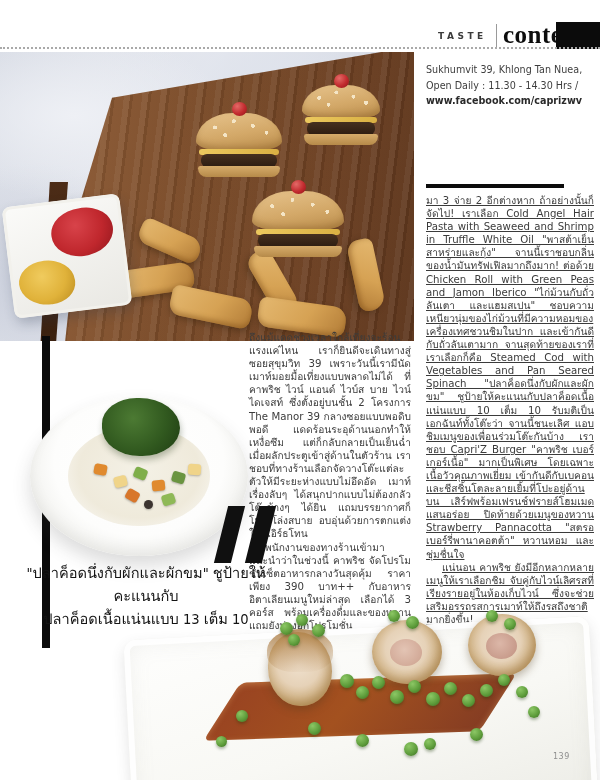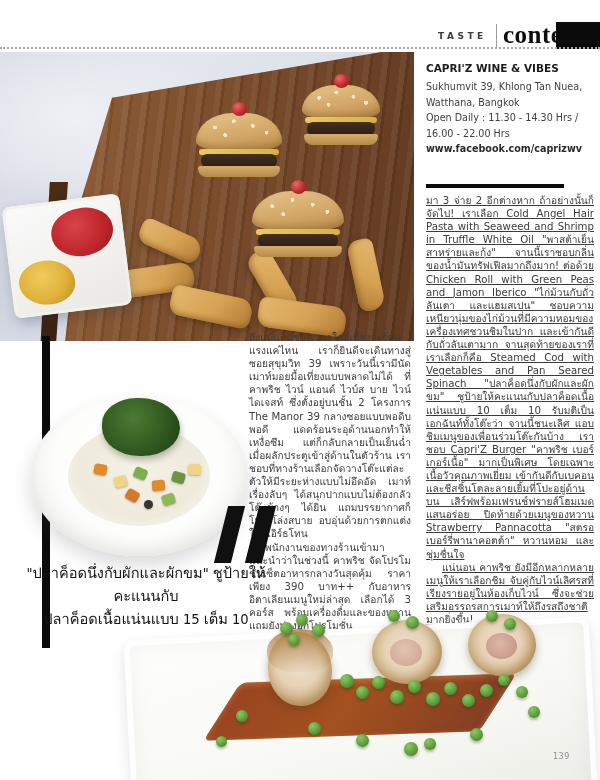--- a/index.html
+++ b/index.html
@@ -158,25 +158,22 @@
       <div class="bun-bot"></div>
     </div>
 
     <div class="dip-plate">
       <div class="ketchup"></div>
       <div class="mustard"></div>
     </div>
   </div>
 
   <div class="abs venue">
-    <div class="venue-name">CAPRI'Z WINE &amp; VIBES</div>
     <div class="venue-line">Sukhumvit 39, Khlong Tan Nuea,</div>
-    <div class="venue-line">Watthana, Bangkok</div>
     <div class="venue-line">Open Daily : 11.30 - 14.30 Hrs /</div>
-    <div class="venue-line">16.00 - 22.00 Hrs</div>
     <div class="venue-line venue-fb">www.facebook.com/caprizwv</div>
   </div>
   <div class="abs venue-bar"></div>
 
   <div class="abs col col-right">
     <p>มา 3 จ่าย 2 อีกต่างหาก ถ้าอย่างนั้นก็จัดไป! เราเลือก Cold Angel Hair Pasta with Seaweed and Shrimp in Truffle White Oil "พาสต้าเย็น สาหร่ายและกุ้ง" จานนี้เราชอบกลิ่นของน้ำมันทรัฟเฟิลมากถึงมาก! ต่อด้วย Chicken Roll with Green Peas and Jamon Iberico "ไก่ม้วนกับถั่วลันเตา และแฮมสเปน" ชอบความเหนียวนุ่มของไก่ม้วนที่มีความหอมของเครื่องเทศชวนชิมในปาก และเข้ากันดีกับถั่วลันเตามาก จานสุดท้ายของเราที่เราเลือกก็คือ Steamed Cod with Vegetables and Pan Seared Spinach "ปลาค็อดนึ่งกับผักและผักขม" ชูป้ายให้คะแนนกับปลาค็อดเนื้อแน่นแบบ 10 เต็ม 10 รับมติเป็นเอกฉันท์ทั้งโต๊ะว่า จานนี้ชนะเลิศ แอบชิมเมนูของเพื่อนร่วมโต๊ะกันบ้าง เราชอบ Capri'Z Burger "คาพริช เบอร์เกอร์เนื้อ" มากเป็นพิเศษ โดยเฉพาะเนื้อวัวคุณภาพเยี่ยม เข้ากันดีกับเบคอนและชีสชิ้นโตละลายเยิ้มที่โปะอยู่ด้านบน เสิร์ฟพร้อมเฟรนช์ฟรายส์โฮมเมดแสนอร่อย ปิดท้ายด้วยเมนูของหวาน Strawberry Pannacotta "สตรอเบอร์รี่พานาคอตต้า" หวานหอม และชุ่มชื่นใจ</p>
     <p><span>แน่นอน คาพริช ยังมีอีกหลากหลายเมนูให้เราเลือกชิม จับคู่กับไวน์เลิศรสที่เรียงรายอยู่ในห้องเก็บไวน์ ซึ่งจะช่วยเสริมอรรถรสการเมาท์ให้ถึงรสถึงชาติมากยิ่งขึ้น!</span> <span class="end-mark">▪</span></p>
   </div>
 
   <div class="abs vrule"></div>
@@ -199,21 +196,21 @@
   <div class="abs col col-mid">
     <p>ถึงแม้แดดช่วงเวลาใกล้เที่ยงจะร้อนแรงแค่ไหน เราก็ยินดีจะเดินทางสู่ซอยสุขุมวิท 39 เพราะวันนี้เรามีนัดเมาท์มอยมื้อเที่ยงแบบพลาดไม่ได้ ที่ คาพริช ไวน์ แอนด์ ไวบ์ส บาย ไวน์ ไดเจสท์ ซึ่งตั้งอยู่บนชั้น 2 โครงการ The Manor 39 กลางซอยแบบพอดิบพอดี แดดร้อนระอุด้านนอกทำให้เหงื่อซึม แต่ก็กลับกลายเป็นเย็นฉ่ำเมื่อผลักประตูเข้าสู่ด้านในตัวร้าน เราชอบที่ทางร้านเลือกจัดวางโต๊ะแต่ละตัวให้มีระยะห่างแบบไม่อึดอัด เมาท์เรื่องลับๆ ได้สนุกปากแบบไม่ต้องกลัวโต๊ะข้างๆ ได้ยิน แถมบรรยากาศก็โปร่งโล่งสบาย อบอุ่นด้วยการตกแต่งในสีเอิร์ธโทน</p>
     <p>พนักงานของทางร้านเข้ามาแนะนำว่าในช่วงนี้ คาพริช จัดโปรโมชั่นเซ็ตอาหารกลางวันสุดคุ้ม ราคาเพียง 390 บาท++ กับอาหารอิตาเลียนเมนูใหม่ล่าสุด เลือกได้ 3 คอร์ส พร้อมเครื่องดื่มและของหวาน แถมยังพ่วงอีกโปรโมชั่น</p>
   </div>
 
   <div class="abs qmark" style="left:221px;"></div>
   <div class="abs qmark" style="left:252px;"></div>
 
   <div class="abs pullquote">
     <div>"ปลาค็อดนึ่งกับผักและผักขม" ชูป้ายให้คะแนนกับ</div>
-    <div>ปลาค็อดเนื้อแน่นแบบ 15 เต็ม 10</div>
+    <div>ปลาค็อดเนื้อแน่นแบบ 13 เต็ม 10</div>
   </div>
 
   <div class="abs photo-roll">
     <div class="roll-plate"></div>
     <div class="sauce"></div>
 
     <div class="roll" style="left:268px;top:22px;width:64px;height:74px;border-radius:46% 54% 48% 52%;">
       <div class="roll-skin"></div>
     </div>
     <div class="roll" style="left:372px;top:10px;width:70px;height:64px;">

